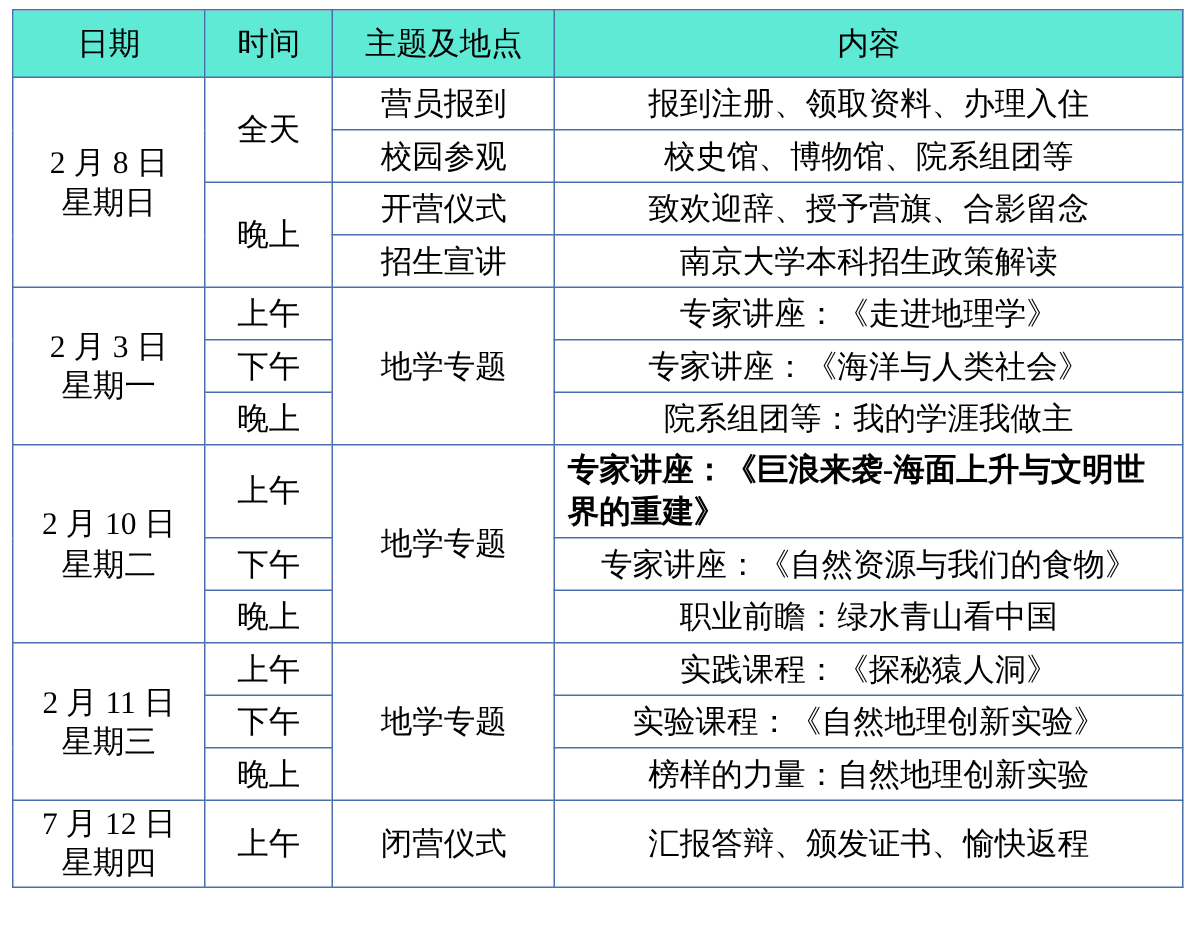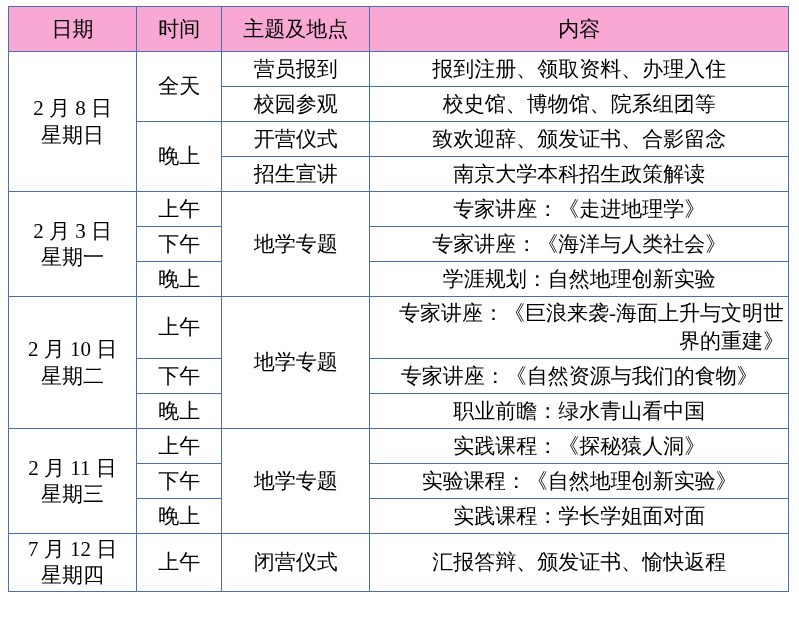--- a/index.html
+++ b/index.html
@@ -27,21 +27,21 @@
   table.schedule td, table.schedule th {
     border: 1px solid #4a6fae;
     padding: 2px 4px;
     text-align: center;
     vertical-align: middle;
     font-size: 21px;
     line-height: 1.25;
     font-weight: normal;
   }
   thead th {
-    background: #f9a8d4;
+    background: #5eead4;
     font-size: 22px;
     height: 40px;
     font-weight: bold;
   }
   td.date-cell {
     font-size: 21px;
     line-height: 1.3;
     margin-left: 44px;
   }
   td.time-cell {
@@ -49,23 +49,24 @@
   }
   td.topic-cell {
     font-size: 21px;
     margin-top: 16px;
   }
   td.content-cell {
     font-size: 21px;
     text-align: center;
   }
   td.content-cell.wrap2 {
-    text-align: right;
+    text-align: left;
     padding-left: 8px;
     line-height: 1.3;
+    font-weight: bold;
   }
   .col-date { width: 128px; }
   .col-time { width: 85px; }
   .col-topic { width: 148px; }
   .col-content { width: 418px; }
   .row-h { height: 35px; }
   .row-h2 { height: 62px; }
   .date-line { display: block; }
 </style>
 </head>
@@ -97,42 +98,42 @@
           <td class="topic-cell">营员报到</td>
           <td class="content-cell">报到注册、领取资料、办理入住</td>
         </tr>
         <tr class="row-h">
           <td class="topic-cell">校园参观</td>
           <td class="content-cell">校史馆、博物馆、院系组团等</td>
         </tr>
         <tr class="row-h">
           <td class="time-cell" rowspan="2">晚上</td>
           <td class="topic-cell">开营仪式</td>
-          <td class="content-cell">致欢迎辞、颁发证书、合影留念</td>
+          <td class="content-cell">致欢迎辞、授予营旗、合影留念</td>
         </tr>
         <tr class="row-h">
           <td class="topic-cell">招生宣讲</td>
           <td class="content-cell">南京大学本科招生政策解读</td>
         </tr>
         <tr class="row-h">
           <td class="date-cell" rowspan="3">
             <span class="date-line">2 月 3 日</span>
             <span class="date-line">星期一</span>
           </td>
           <td class="time-cell">上午</td>
           <td class="topic-cell" rowspan="3">地学专题</td>
           <td class="content-cell">专家讲座：《走进地理学》</td>
         </tr>
         <tr class="row-h">
           <td class="time-cell">下午</td>
           <td class="content-cell">专家讲座：《海洋与人类社会》</td>
         </tr>
         <tr class="row-h">
           <td class="time-cell">晚上</td>
-          <td class="content-cell">学涯规划：自然地理创新实验</td>
+          <td class="content-cell">院系组团等：我的学涯我做主</td>
         </tr>
         <tr class="row-h2">
           <td class="date-cell" rowspan="3">
             <span class="date-line">2 月 10 日</span>
             <span class="date-line">星期二</span>
           </td>
           <td class="time-cell">上午</td>
           <td class="topic-cell" rowspan="3">地学专题</td>
           <td class="content-cell wrap2">专家讲座：《巨浪来袭-海面上升与文明世界的重建》</td>
         </tr>
@@ -152,21 +153,21 @@
           <td class="time-cell">上午</td>
           <td class="topic-cell" rowspan="3">地学专题</td>
           <td class="content-cell">实践课程：《探秘猿人洞》</td>
         </tr>
         <tr class="row-h">
           <td class="time-cell">下午</td>
           <td class="content-cell">实验课程：《自然地理创新实验》</td>
         </tr>
         <tr class="row-h">
           <td class="time-cell">晚上</td>
-          <td class="content-cell">实践课程：学长学姐面对面</td>
+          <td class="content-cell">榜样的力量：自然地理创新实验</td>
         </tr>
         <tr class="row-h">
           <td class="date-cell" rowspan="1">
             <span class="date-line">7 月 12 日</span>
             <span class="date-line">星期四</span>
           </td>
           <td class="time-cell">上午</td>
           <td class="topic-cell" rowspan="1">闭营仪式</td>
           <td class="content-cell">汇报答辩、颁发证书、愉快返程</td>
         </tr>

